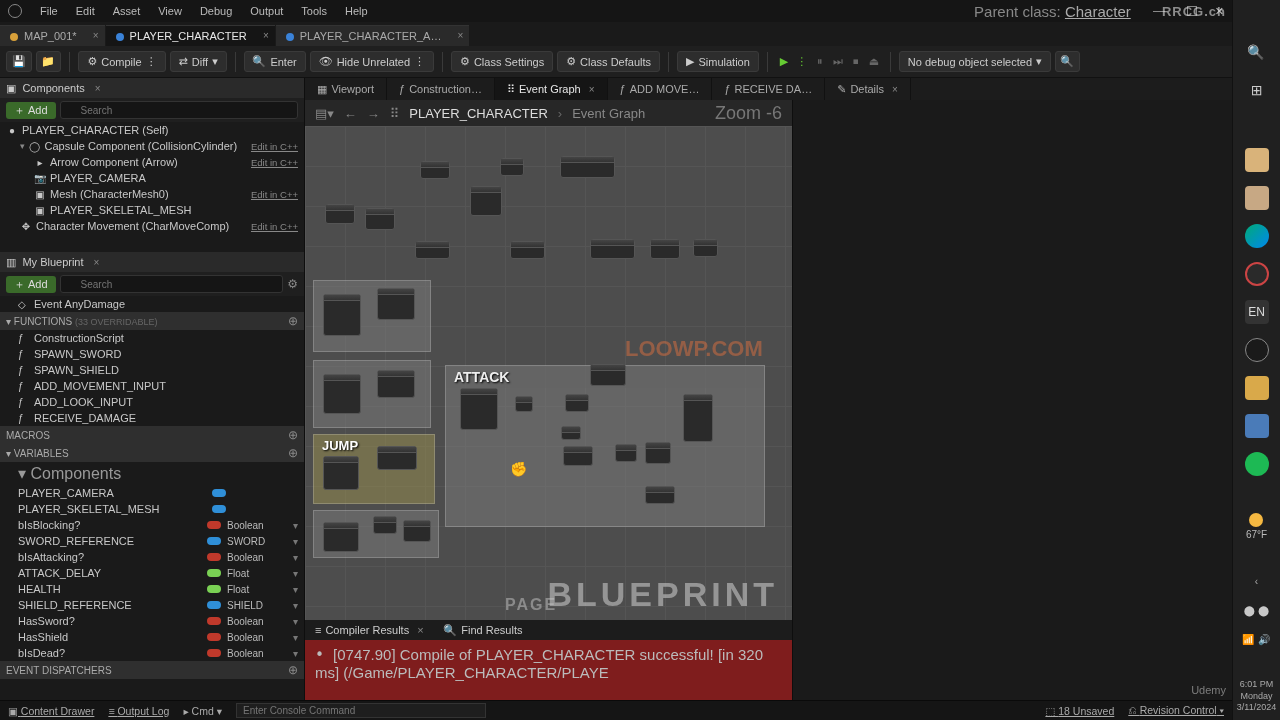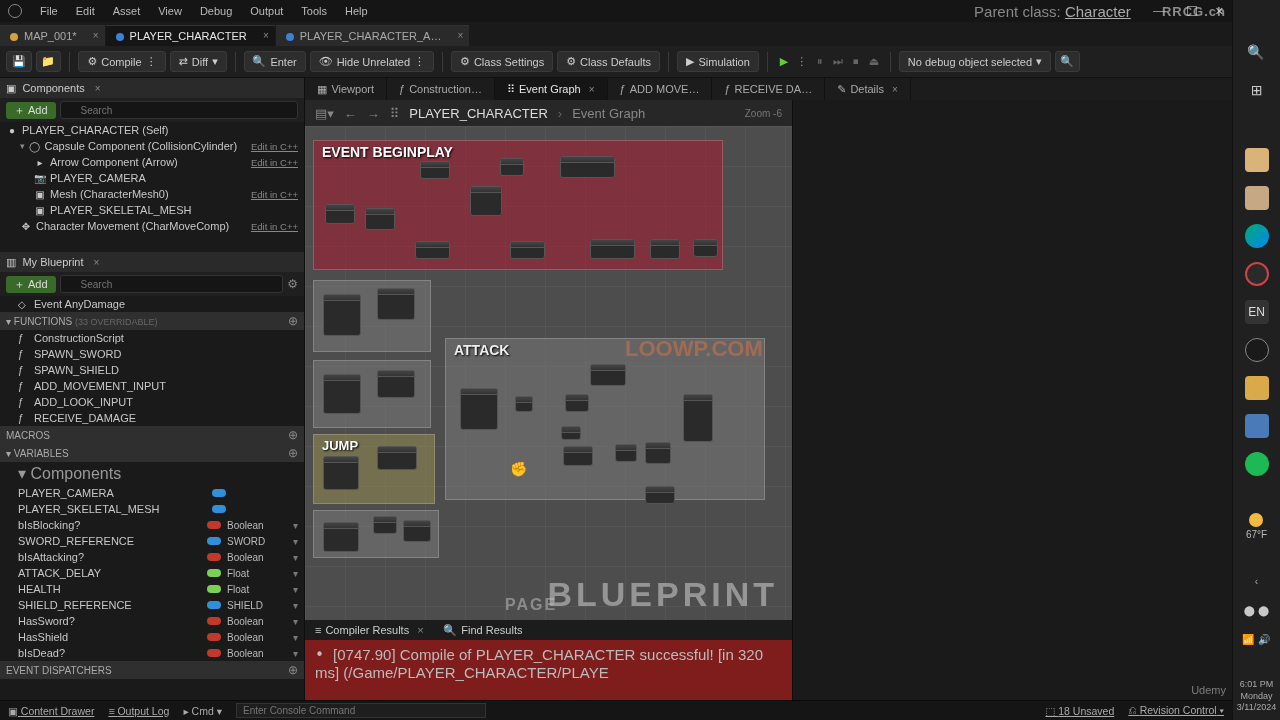--- a/index.html
+++ b/index.html
@@ -68,21 +68,21 @@
 
 .center-tabs { height: 22px; background: #1c1c1c; display: flex; align-items: stretch; font-size: 11px; }
 .center-tabs .ctab { padding: 3px 12px; color: #aaa; display: flex; align-items: center; gap: 4px; border-right: 1px solid #111; cursor: pointer; }
 .center-tabs .ctab.active { background: #151515; color: #e6e6e6; }
 .center-tabs .ctab .c { font-size: 10px; color: #888; margin-left: 4px; }
 .center-tabs .spacer { flex: 1; }
 
 .graph-breadcrumb { height: 26px; background: #272727; display: flex; align-items: center; padding: 0 10px; font-size: 13px; gap: 10px; color: #ddd; }
 .graph-breadcrumb .nav-arrow { color: #888; cursor: pointer; }
 .graph-breadcrumb .sep { color: #666; }
-.graph-breadcrumb .zoom { margin-left: auto; color: #777; font-size: 10px; text-align: right; }
+.graph-breadcrumb .zoom { margin-left: auto; color: #777; font-size: 18px; text-align: right; }
 
 .graph-canvas { flex: 1; position: relative; background: #4d4d4d; background-image: linear-gradient(#555 1px, transparent 1px), linear-gradient(90deg, #555 1px, transparent 1px); background-size: 40px 40px; overflow: hidden; }
 .comment-box { position: absolute; border: 1px solid rgba(255,255,255,.2); }
 .comment-box .title { font-weight: 800; padding: 3px 8px; font-size: 14px; color: #fff; text-shadow: 1px 1px 2px #000; }
 .comment-box.red { background: rgba(170,30,50,.55); }
 .comment-box.gray { background: rgba(130,130,130,.45); }
 .comment-box.olive { background: rgba(150,140,80,.55); }
 .node { position: absolute; background: #2a2a2a; border: 1px solid #555; border-radius: 3px; }
 .node .hdr { height: 6px; background: linear-gradient(#444,#333); border-bottom: 1px solid #555; }
 .watermark { position: absolute; bottom: 6px; right: 14px; font-size: 34px; font-weight: 900; letter-spacing: 4px; color: rgba(210,210,210,.55); }
@@ -409,23 +409,20 @@
             <span class="nav-arrow">→</span>
             <span class="nav-arrow">⠿</span>
             <span>PLAYER_CHARACTER</span>
             <span class="sep">›</span>
             <span style="color:#888">Event Graph</span>
             <span class="zoom">Zoom  -6</span>
           </div>
 
           <div class="graph-canvas">
 
-            <div class="comment-box red" style="left:8px;top:14px;width:410px;height:130px">
-              <div class="title">EVENT BEGINPLAY</div>
-            </div>
             <div class="node" style="left:20px;top:78px;width:30px;height:20px">
                 <div class="hdr"></div>
               </div>
             <div class="node" style="left:60px;top:82px;width:30px;height:22px">
                 <div class="hdr"></div>
               </div>
             <div class="node" style="left:115px;top:35px;width:30px;height:18px">
                 <div class="hdr"></div>
               </div>
             <div class="node" style="left:165px;top:60px;width:32px;height:30px">
@@ -454,21 +451,21 @@
               </div>
 
             <div class="comment-box gray" style="left:8px;top:154px;width:118px;height:72px"></div>
             <div class="node" style="left:18px;top:168px;width:38px;height:42px">
                 <div class="hdr"></div>
               </div>
             <div class="node" style="left:72px;top:162px;width:38px;height:32px">
                 <div class="hdr"></div>
               </div>
 
-            <div class="comment-box gray" style="left:140px;top:212px;width:320px;height:162px">
+            <div class="comment-box gray" style="left:140px;top:239px;width:320px;height:162px">
               <div class="title" style="color:#eee;background:rgba(100,100,100,.6)">ATTACK</div>
             </div>
             <div class="node" style="left:155px;top:262px;width:38px;height:42px">
                 <div class="hdr"></div>
               </div>
             <div class="node" style="left:210px;top:270px;width:18px;height:16px">
                 <div class="hdr"></div>
               </div>
             <div class="node" style="left:260px;top:268px;width:24px;height:18px">
                 <div class="hdr"></div>

